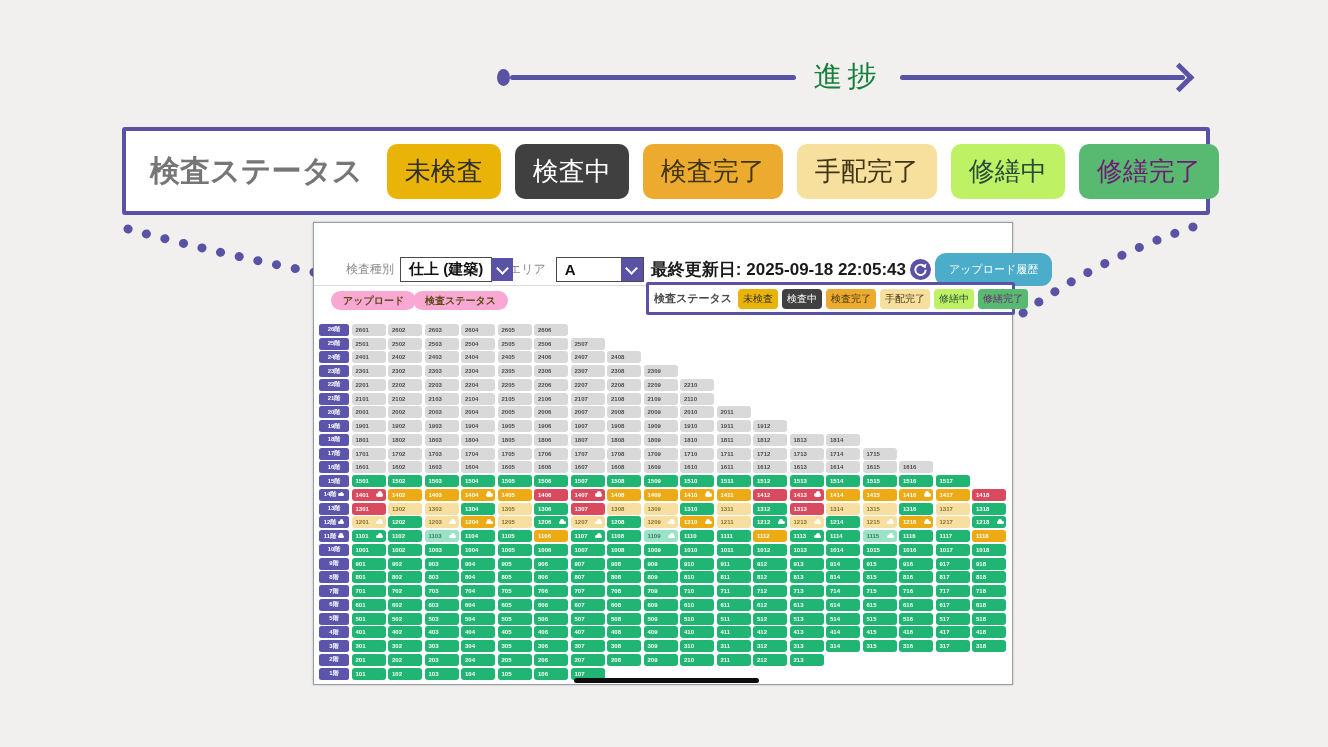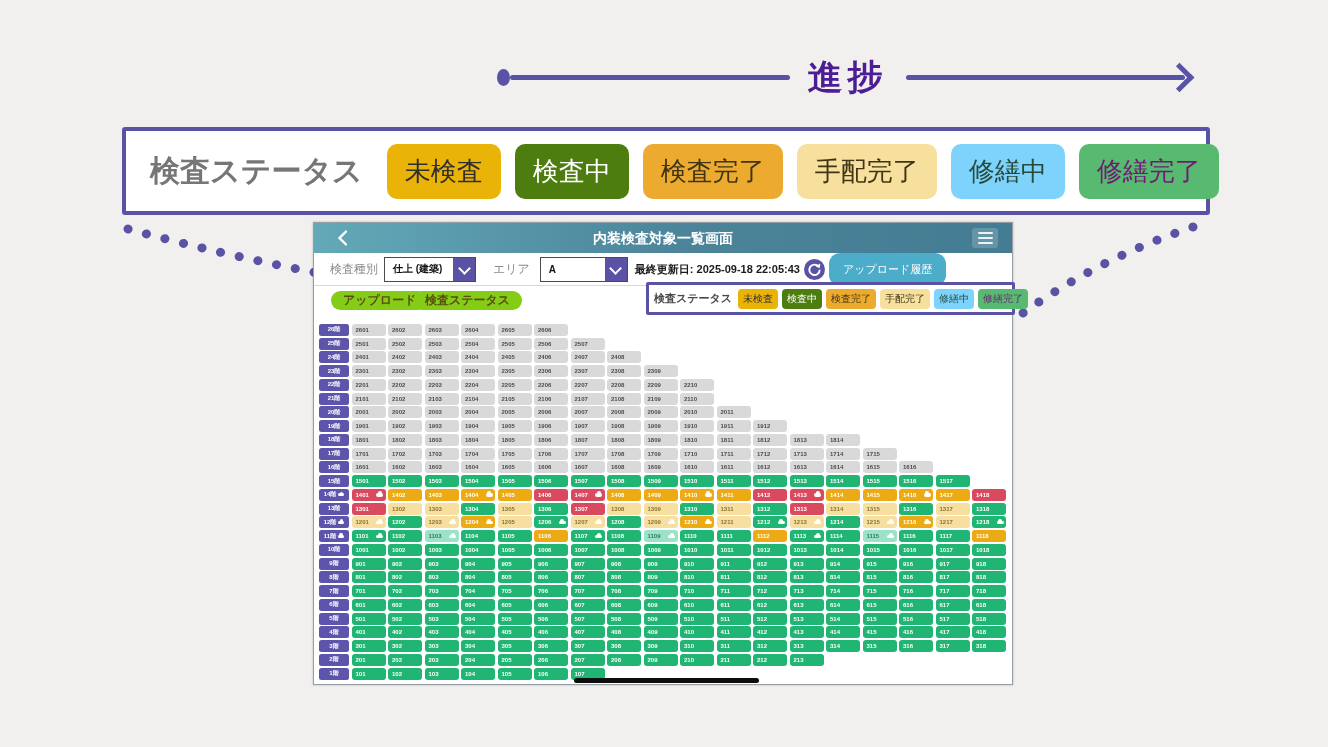--- a/index.html
+++ b/index.html
@@ -1,50 +1,50 @@
 <!DOCTYPE html>
 <html><head>
 <meta charset="utf-8">
 <style>
   html,body{margin:0;padding:0}
   body{width:1328px;height:747px;position:relative;background:#f1f0ee;font-family:"Liberation Sans","DejaVu Sans",sans-serif;overflow:hidden}
   
   #arrow{position:absolute;left:497px;top:60px;width:693px;height:34px;display:flex;align-items:center}
   .a-dot{width:13px;height:17px;border-radius:50%;background:#5a53a5;flex:none}
   .a-line{flex:1;height:5px;background:#5a53a5;border-radius:3px}
-  .a-label{font-size:35px;font-weight:bold;color:#4c1d95;letter-spacing:5px;margin:0 18px;white-space:nowrap}
+  .a-label{font-size:29px;font-weight:normal;color:#15803d;letter-spacing:5px;margin:0 18px;white-space:nowrap}
   .a-head{width:16px;height:16px;border-top:5px solid #5a53a5;border-right:5px solid #5a53a5;transform:rotate(45deg);margin-left:-16px;flex:none}
   
   #legend{position:absolute;left:122px;top:127px;width:1088px;height:88px;background:#fff;border:4px solid #5a53a5;border-radius:3px;display:flex;align-items:center;box-sizing:border-box;padding:0 12px 0 24px;gap:14px}
   .lg-title{font-size:30px;color:#767676;font-weight:700;margin-right:10px;white-space:nowrap}
   .badge-big{font-size:26px;padding:10px 18px;border-radius:10px;white-space:nowrap;flex:none}
-  .b-n{background:#eab308;color:#2f2f2f}.b-r{background:#4d7c0f;color:#fff}
+  .b-n{background:#eab308;color:#2f2f2f}.b-r{background:#404040;color:#fff}
   .b-o{background:#ecab2e;color:#3f3414}.b-y{background:#f7e09e;color:#3f3414}
-  .b-m{background:#7dd3fc;color:#274a3b}.b-G{background:#57ba70;color:#701a75}
+  .b-m{background:#bef264;color:#274a3b}.b-G{background:#57ba70;color:#701a75}
   
   #dots{position:absolute;left:0;top:0;pointer-events:none}
   .dotline{fill:none;stroke:#5a53a5;stroke-width:9;stroke-linecap:round;stroke-dasharray:0.1 19}
   
   #app{position:absolute;left:313px;top:222px;width:700px;height:463px;background:#fff;border:1px solid #969fa6;box-sizing:border-box;box-shadow:0 0 2px rgba(0,0,0,.25)}
   .app-header{position:absolute;left:0;top:0;right:0;height:30px;background:linear-gradient(90deg,#63a9b8,#4b8399 55%,#447d93)}
   .back-btn{position:absolute;left:22px;top:6px;width:14px;height:18px}
   .app-title{position:absolute;left:0;right:0;top:0;height:30px;line-height:30px;text-align:center;color:#fff;font-size:14px;font-weight:bold}
   .menu-btn{position:absolute;right:14px;top:5px;width:26px;height:20px;border-radius:3px;background:rgba(255,255,255,.18);display:flex;flex-direction:column;justify-content:center;gap:2.5px;align-items:center}
   .menu-btn span{width:15px;height:2.6px;background:#e9f2f5;border-radius:1px}
-  .filter-row{position:absolute;left:0;top:30px;right:0;height:32px;display:flex;align-items:center;padding-left:16px;box-sizing:border-box;white-space:nowrap}
+  .filter-row{position:absolute;left:16px;top:30px;right:0;height:32px;display:flex;align-items:center;padding-left:16px;box-sizing:border-box;white-space:nowrap}
   .lbl{color:#8a8a8a;font-size:12px;flex:none}
   .dropdown{height:25px;border:1px solid #4a4a4a;background:#fff;display:flex;align-items:center;flex:none;box-sizing:border-box}
-  .dd-value{font-size:10px;font-weight:bold;color:#111;padding:0 8px;flex:1}
+  .dd-value{font-size:15px;font-weight:bold;color:#111;padding:0 8px;flex:1}
   .dd-chev{width:22px;height:23px;background:#5a53a5;flex:none;position:relative}
   .dd-chev::after{content:"";position:absolute;left:6.5px;top:6px;width:7px;height:7px;border-right:2.2px solid #fff;border-bottom:2.2px solid #fff;transform:rotate(45deg)}
-  .updated{font-size:11px;font-weight:bold;color:#1a1a1a;flex:none}
+  .updated{font-size:17px;font-weight:bold;color:#1a1a1a;flex:none}
   .refresh{flex:none;width:21px;height:21px}
   .pill-teal{flex:none;height:33px;border-radius:11px;background:#4badc9;color:#fff;font-size:11px;display:flex;align-items:center;justify-content:center;padding:0 14px;border:none}
   .divider{position:absolute;left:0;right:0;top:62px;height:1px;background:#d9d9d9}
-  .pill-amber{position:absolute;height:19px;border-radius:10px;background:#84cc16;color:#5c4a14;font-size:12px;font-weight:bold;display:flex;align-items:center;padding:0 12px;border:none}
+  .pill-amber{position:absolute;height:19px;border-radius:10px;background:#f9a8d4;color:#5c4a14;font-size:10px;font-weight:bold;display:flex;align-items:center;padding:0 12px;border:none}
   #small-legend{position:absolute;left:332px;top:59px;width:369px;height:33px;background:#fff;border:3px solid #5a53a5;border-radius:2px;display:flex;align-items:center;box-sizing:border-box;padding:0 5px;gap:4px;z-index:6}
   .sl-title{font-size:11px;color:#4a4a4a;font-weight:600;margin-right:2px;white-space:nowrap}
   .badge-sm{font-size:10px;padding:3px 5px;border-radius:4px;white-space:nowrap;flex:none}
   
   #grid{position:absolute;left:5px;top:100px;right:0;bottom:0;overflow:hidden}
   .floor-row{display:flex;align-items:center;height:13.75px;gap:2.5px}
   .floor-label{width:30px;height:12px;background:#5c55ab;border-radius:2.5px;color:#fff;font-size:6px;font-weight:bold;display:flex;align-items:center;justify-content:center;gap:2px;flex:none}
   .cell{width:34px;height:12px;border-radius:3px;font-size:6px;line-height:12px;padding-left:4px;box-sizing:border-box;position:relative;flex:none;font-weight:600;letter-spacing:0}
   .c-n{background:#d9d9d9;color:#4c4c4c}.c-r{background:#d94a5e;color:#fff}
   .c-o{background:#ecaa14;color:#fff}.c-y{background:#f6dfa0;color:#8a7230}
@@ -77,31 +77,20 @@
       <span class="badge-big b-G">修繕完了</span>
     </div>
 </div>
 
 <svg id="dots" width="1328" height="747">
   <path class="dotline" d="M128,229 Q360,292 632,318"></path>
   <path class="dotline" d="M1193,227 Q1100,258 1023,313"></path>
 </svg>
 
 <div id="app">
-  <div class="app-header">
-    <svg class="back-btn" viewBox="0 0 14 18">
-      <polyline points="10,2.5 3.5,9 10,15.5" fill="none" stroke="#fff" stroke-width="2.4" stroke-linecap="round"></polyline>
-    </svg>
-    <div class="app-title">内装検査対象一覧画面</div>
-    <div class="menu-btn">
-        <span></span>
-        <span></span>
-        <span></span>
-      </div>
-  </div>
 
   <div class="filter-row">
     <span class="lbl">検査種別</span>
     <span class="dropdown" style="width:92px;margin-left:6px">
       <span class="dd-value">仕上 (建築)</span>
       <span class="dd-chev"></span>
     </span>
     <span class="lbl" style="margin-left:17px">エリア</span>
     <span class="dropdown" style="width:88px;margin-left:10px">
       <span class="dd-value">A</span>

